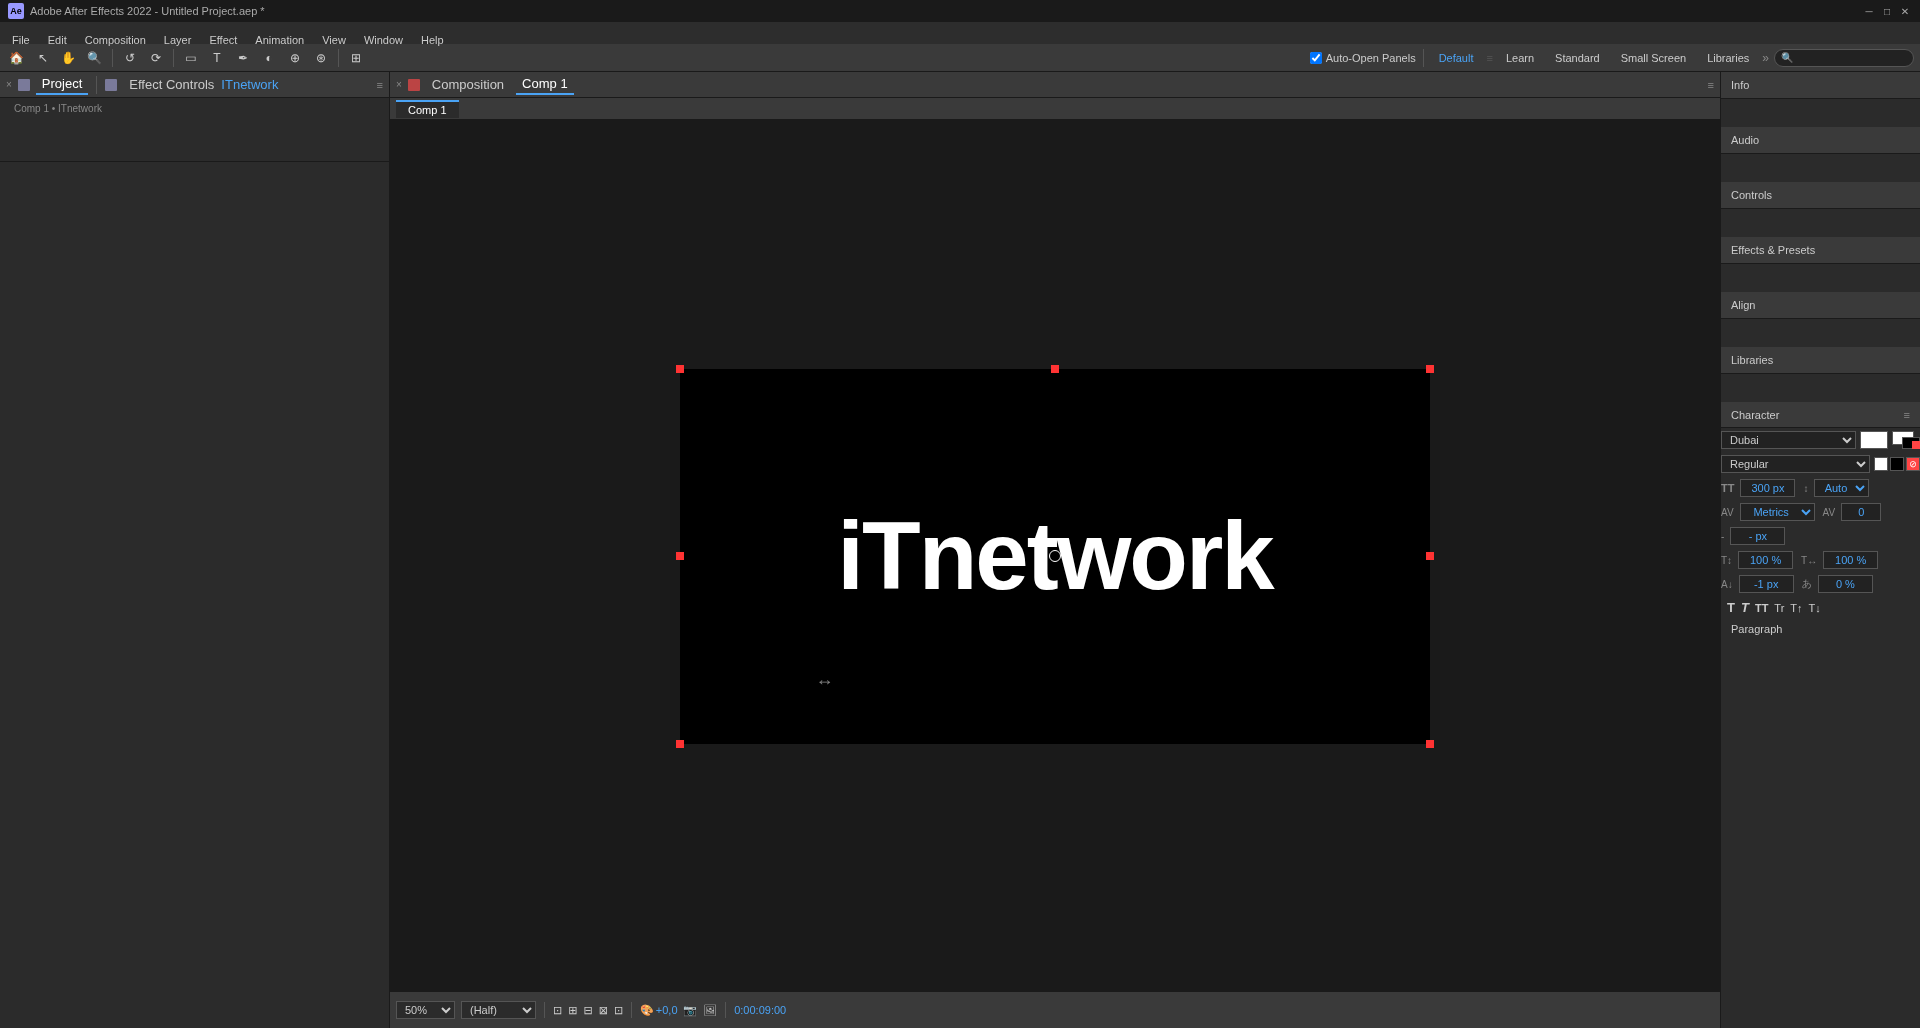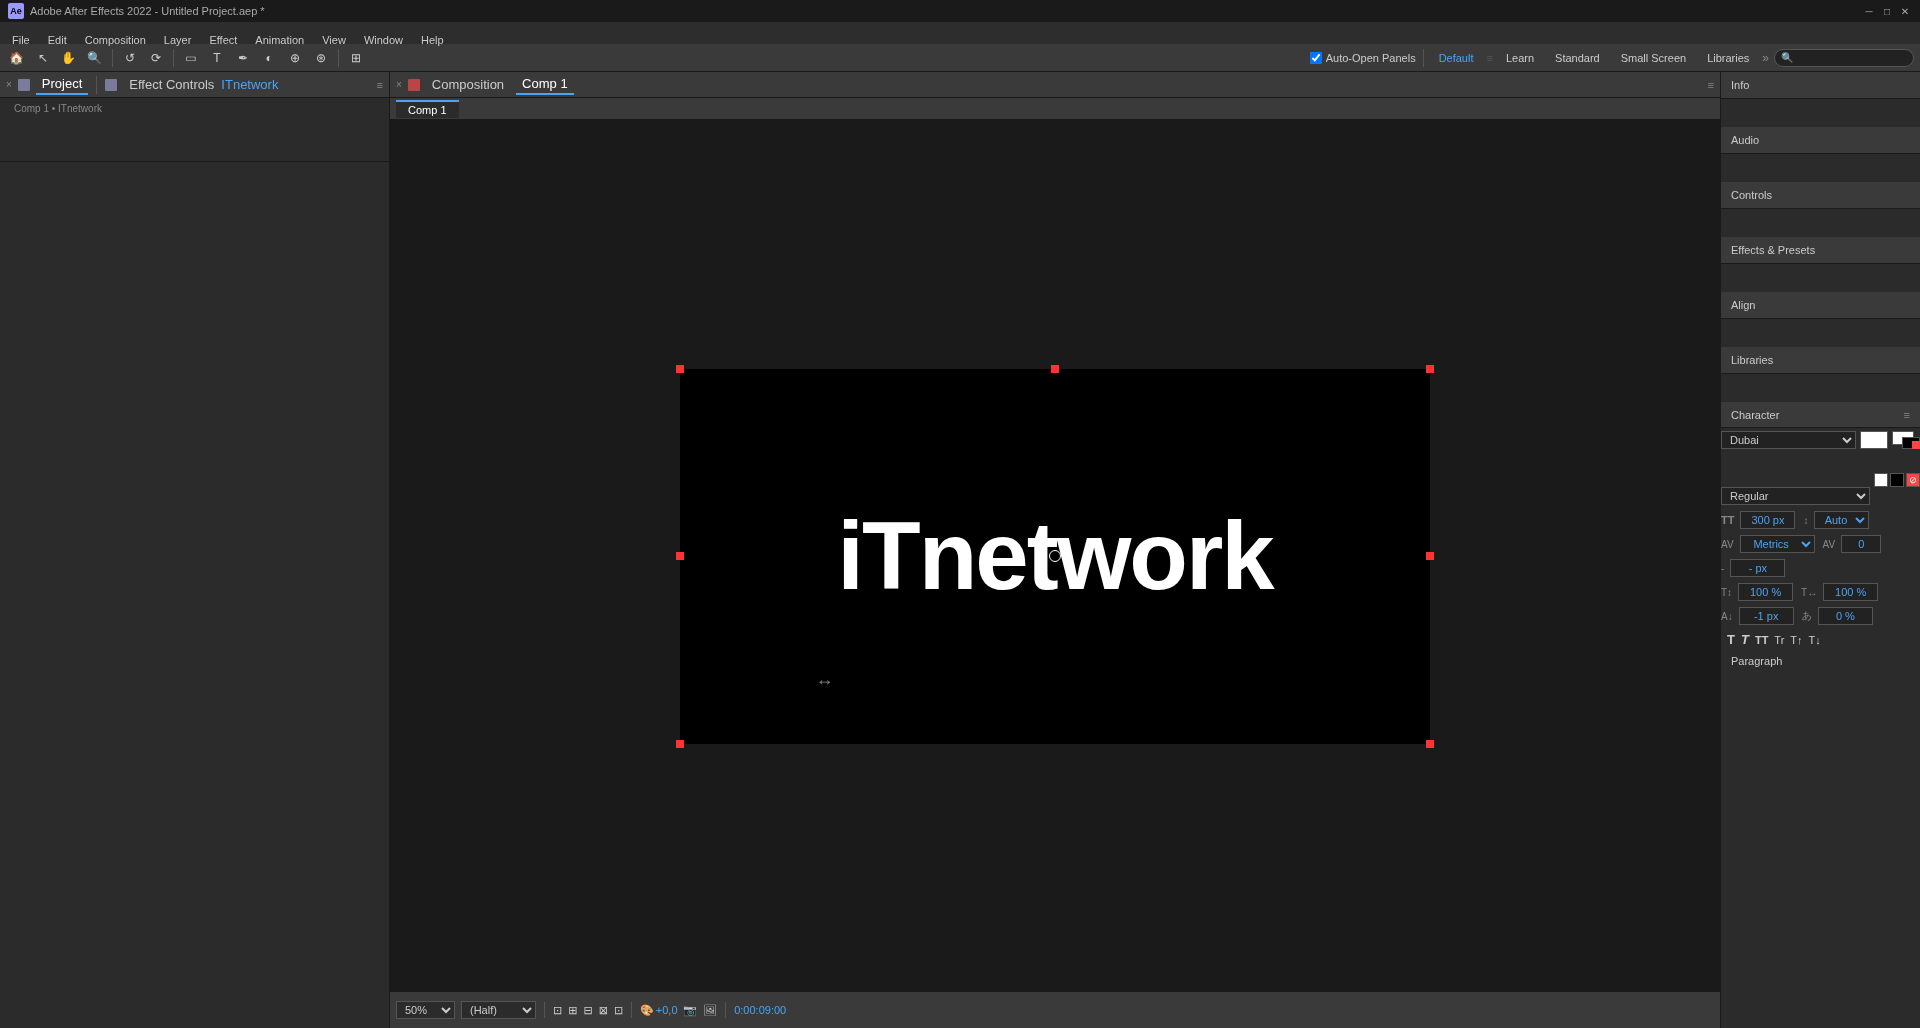--- a/index.html
+++ b/index.html
@@ -594,21 +594,21 @@
         </select>
         <div class="char-swatch"></div>
         <div style="position:relative;width:28px;height:18px;">
           <div style="width:22px;height:14px;background:#fff;border:1px solid #555;position:absolute;top:0;left:0;"></div>
           <div style="width:18px;height:12px;background:#000;border:1px solid #555;position:absolute;bottom:0;right:0;"></div>
           <div style="position:absolute;right:0;bottom:0;width:8px;height:8px;background:#ff4444;"></div>
         </div>
       </div>
 
       <div class="char-row">
-        <select class="char-select" style="flex:1;margin-top:32px;">
+        <select class="char-select" style="flex:1;">
           <option>Regular</option>
           <option>Bold</option>
           <option>Italic</option>
         </select>
         <div style="display:flex;gap:2px;">
           <div style="width:14px;height:14px;background:#fff;border:1px solid #555;"></div>
           <div style="width:14px;height:14px;background:#000;border:1px solid #555;"></div>
           <div style="width:14px;height:14px;background:#ff4444;border:1px solid #555;font-size:9px;display:flex;align-items:center;justify-content:center;color:#fff;">⊘</div>
         </div>
       </div>

